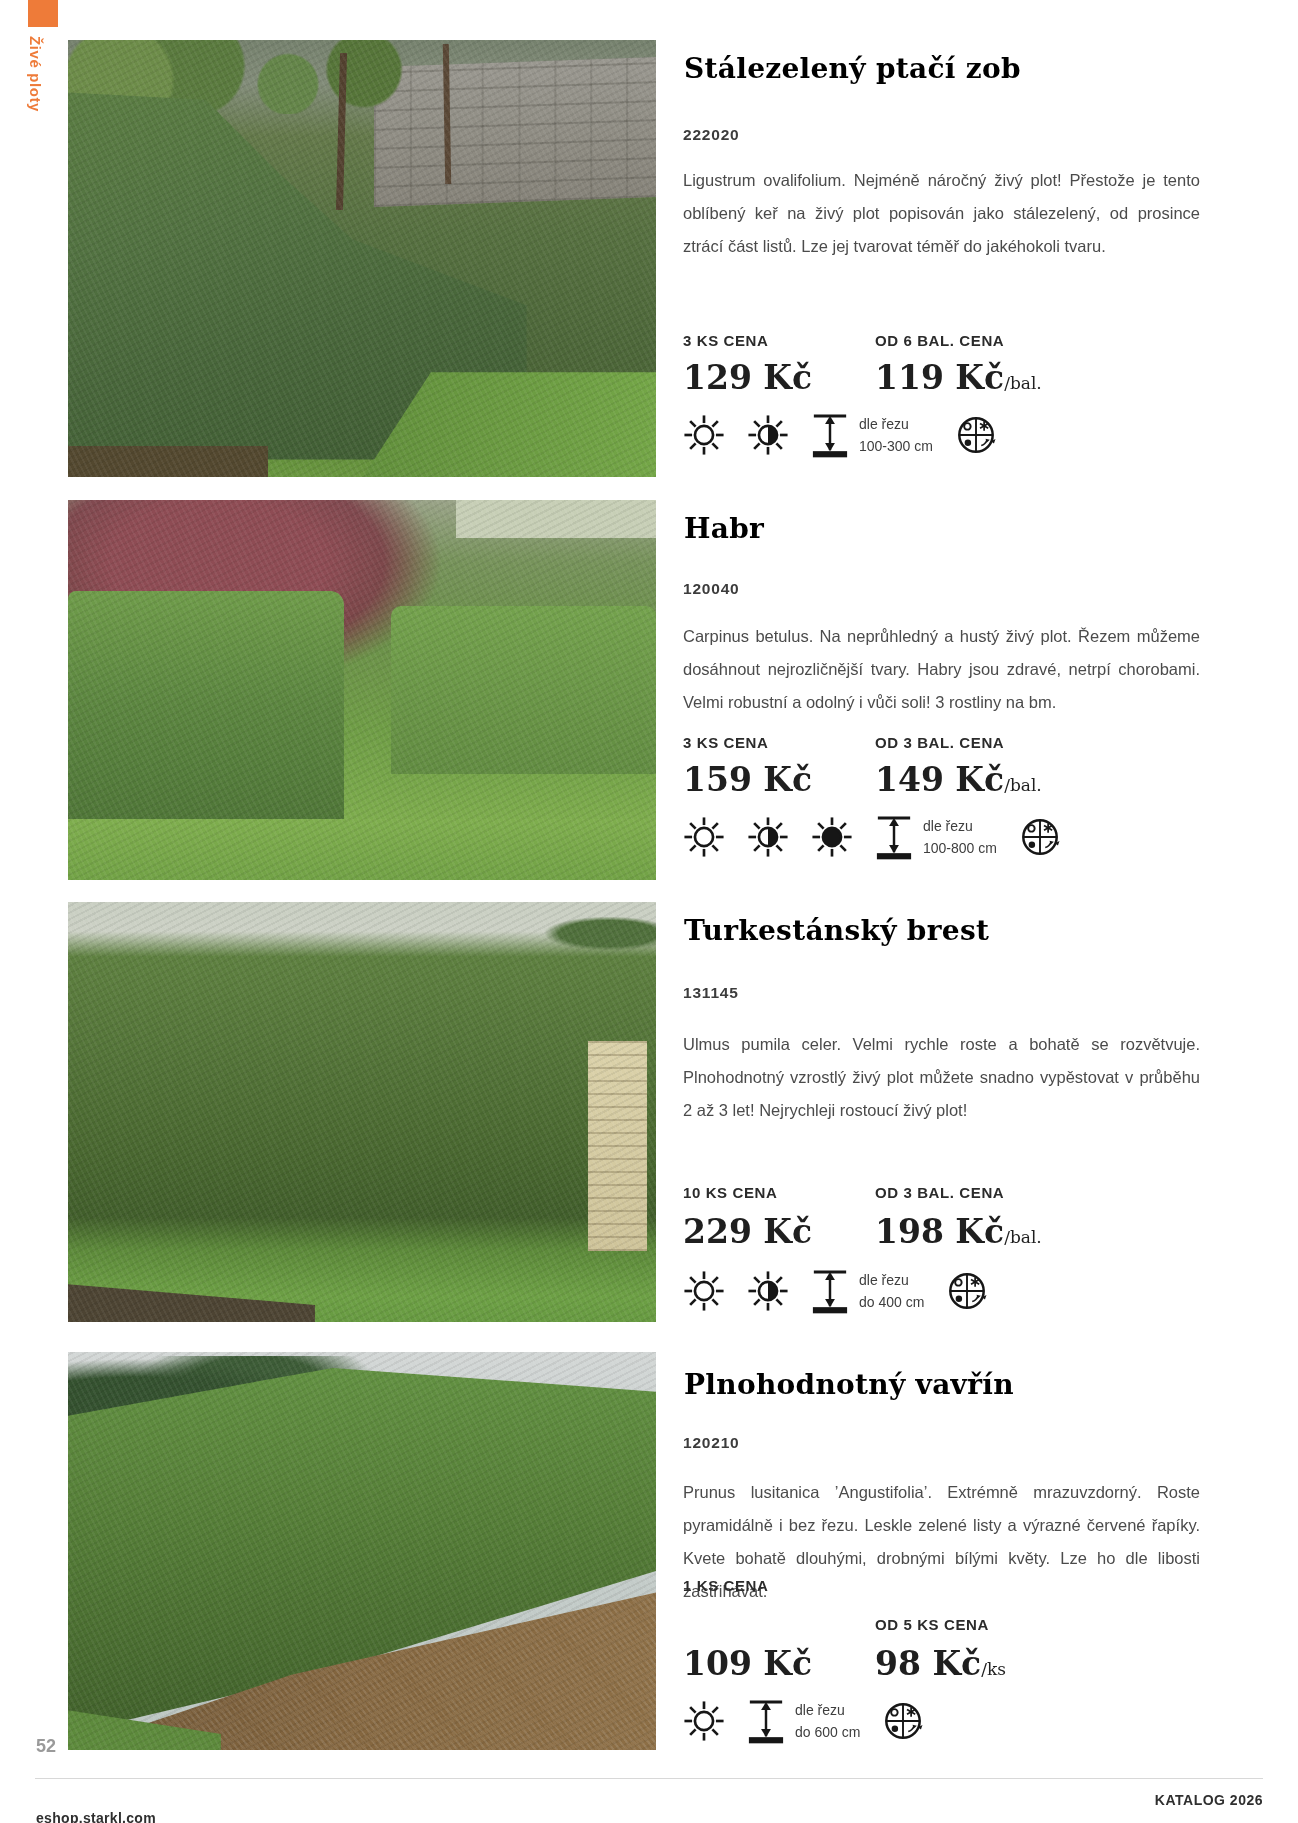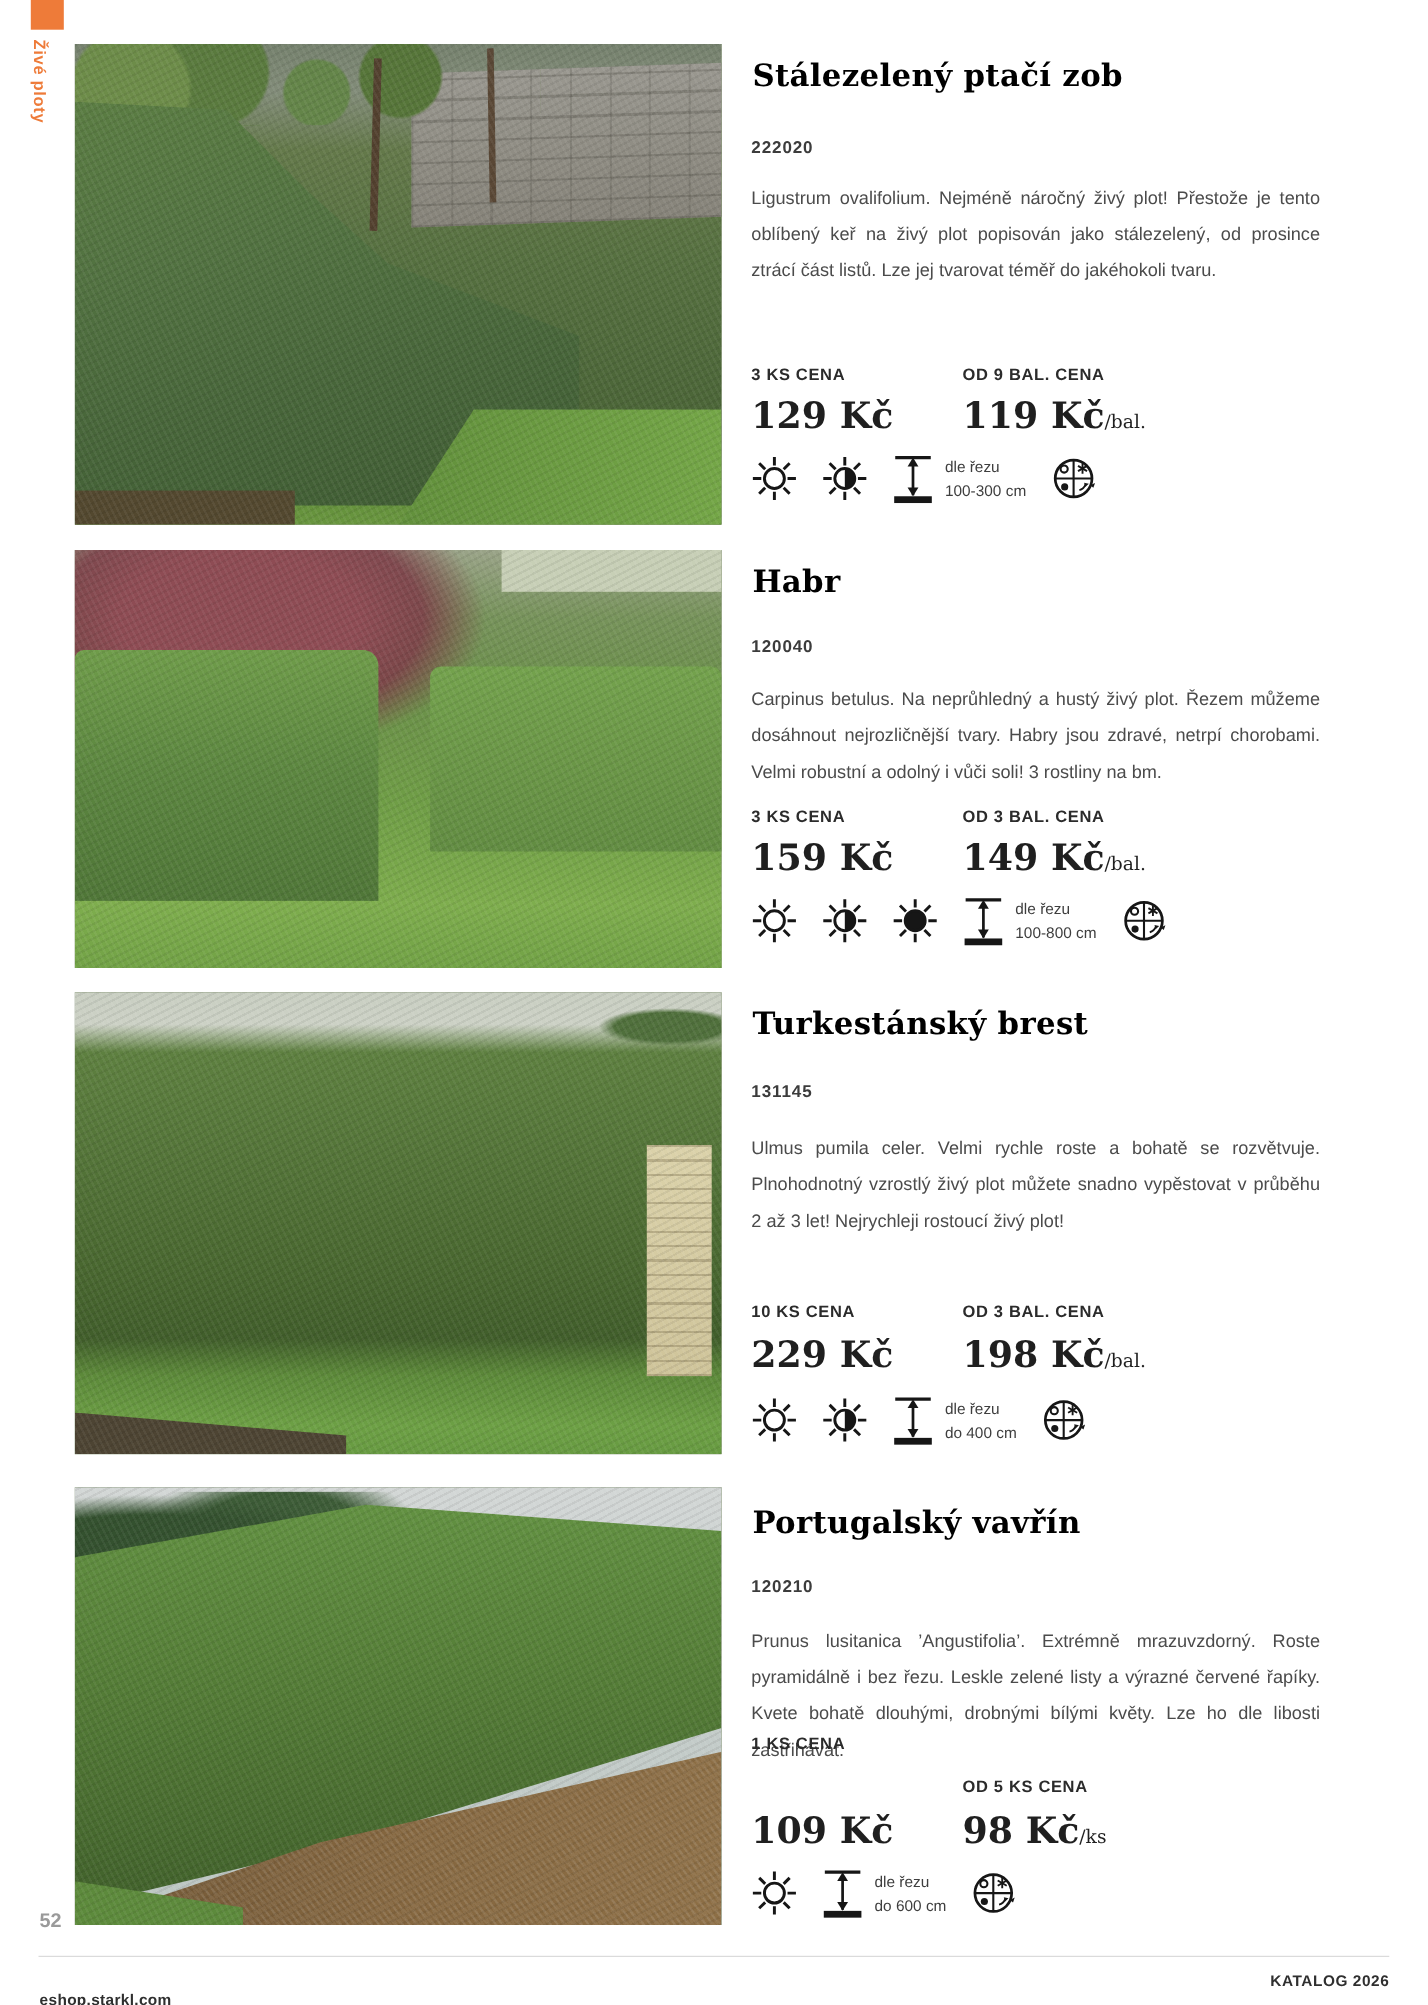--- a/index.html
+++ b/index.html
@@ -56,21 +56,21 @@
     <div class="l" style="left:64%;top:1%;width:6px;height:32%;background:#5a4836;transform:rotate(-1deg)"></div>
     <div class="l" style="left:0;top:12%;width:78%;height:84%;background:linear-gradient(168deg,#5b7d43 0%,#527241 35%,#48663a 65%,#3f5c33 100%);clip-path:polygon(0 0,30% 2%,46% 22%,62% 40%,100% 58%,100% 100%,0 100%)"></div>
     <div class="l" style="right:0;bottom:0;width:58%;height:24%;background:linear-gradient(90deg,#5f8c3a,#74a647);clip-path:polygon(14% 100%,34% 0,100% 0,100% 100%)"></div>
     <div class="l" style="left:0;bottom:0;width:34%;height:7%;background:#53482f"></div>
   </div>
 
   <h2 class="title" style="top:52px">Stálezelený ptačí zob</h2>
   <div class="code" style="top:126px">222020</div>
   <p class="desc" style="top:164px">Ligustrum ovalifolium. Nejméně náročný živý plot! Přestože je tento oblíbený keř na živý plot popisován jako stálezelený, od prosince ztrácí část listů. Lze jej tvarovat téměř do jakéhokoli tvaru.</p>
   <div class="plabel c1" style="top:332px">3 KS CENA</div>
-  <div class="plabel c2" style="top:332px">OD 9 BAL. CENA</div>
+  <div class="plabel c2" style="top:332px">OD 6 BAL. CENA</div>
   <div class="price c1" style="top:358px"><span>129 Kč</span></div>
   <div class="price c2" style="top:358px"><span>119 Kč</span><span class="suffix">/bal.</span></div>
 
   <div class="icons" style="top:412px">
     <svg width="42" height="42" viewBox="0 0 44 44">
         <g stroke="#161616" stroke-width="2.8" fill="none">
           <circle cx="22" cy="22" r="9.5"></circle>
           <line x1="34.5" y1="22" x2="42.5" y2="22"></line>
           <line x1="30.8" y1="30.8" x2="36.5" y2="36.5"></line>
           <line x1="22" y1="34.5" x2="22" y2="42.5"></line>
@@ -293,21 +293,21 @@
   </div>
 
   <div class="photo" style="top:1352px;height:398px">
     <div class="l" style="inset:0;background:linear-gradient(180deg,#d3d7d6 0%,#c8cfcd 30%,#bcc6c2 100%)"></div>
     <div class="l" style="left:0;top:1%;width:58%;height:34%;background:radial-gradient(ellipse at 20% 45%,#34512f 0 38%,transparent 55%),radial-gradient(ellipse at 55% 30%,#3d5c37 0 30%,transparent 48%),radial-gradient(ellipse at 80% 55%,#44633c 0 22%,transparent 40%)"></div>
     <div class="l" style="inset:0;background:linear-gradient(180deg,#649343 0%,#567f38 40%,#496c30 75%,#3f5e2a 100%);clip-path:polygon(0 16%,45% 4%,100% 10%,100% 55%,40% 82%,0 96%)"></div>
     <div class="l" style="right:0;bottom:0;width:100%;height:45%;background:repeating-linear-gradient(45deg,rgba(255,255,255,.07) 0 2px,transparent 2px 5px),linear-gradient(100deg,#6f5636 0%,#84663f 50%,#8d6f46 100%);clip-path:polygon(0 100%,38% 58%,100% 12%,100% 100%)"></div>
     <div class="l" style="left:0;bottom:0;width:26%;height:10%;background:#5d8a3c;clip-path:polygon(0 0,100% 60%,100% 100%,0 100%)"></div>
   </div>
 
-  <h2 class="title" style="top:1368px">Portugalský vavřín</h2>
+  <h2 class="title" style="top:1368px">Plnohodnotný vavřín</h2>
   <div class="code" style="top:1434px">120210</div>
   <p class="desc" style="top:1476px">Prunus lusitanica ’Angustifolia’. Extrémně mrazuvzdorný. Roste pyramidálně i bez řezu. Leskle zelené listy a výrazné červené řapíky. Kvete bohatě dlouhými, drobnými bílými květy. Lze ho dle libosti zastřihávat.</p>
   <div class="plabel c1" style="top:1577px">1 KS CENA</div>
   <div class="plabel c2" style="top:1616px">OD 5 KS CENA</div>
   <div class="price c1" style="top:1644px"><span>109 Kč</span></div>
   <div class="price c2" style="top:1644px"><span>98 Kč</span><span class="suffix">/ks</span></div>
 
   <div class="icons" style="top:1698px">
     <svg width="42" height="42" viewBox="0 0 44 44">
         <g stroke="#161616" stroke-width="2.8" fill="none">

